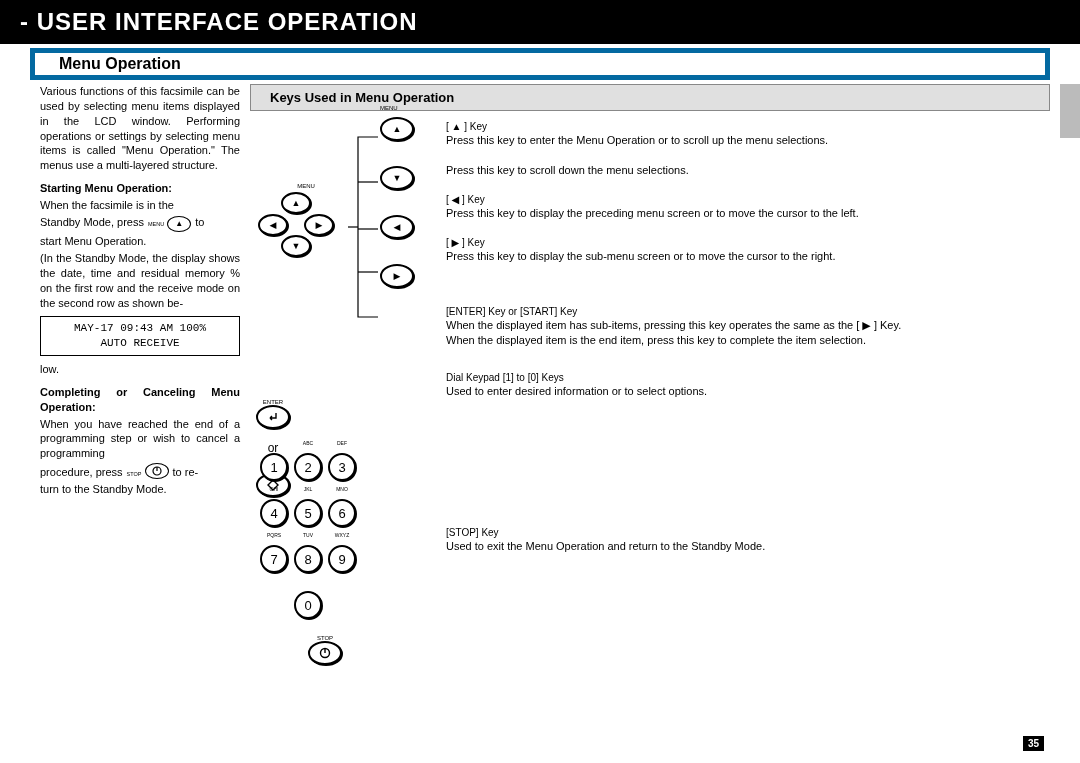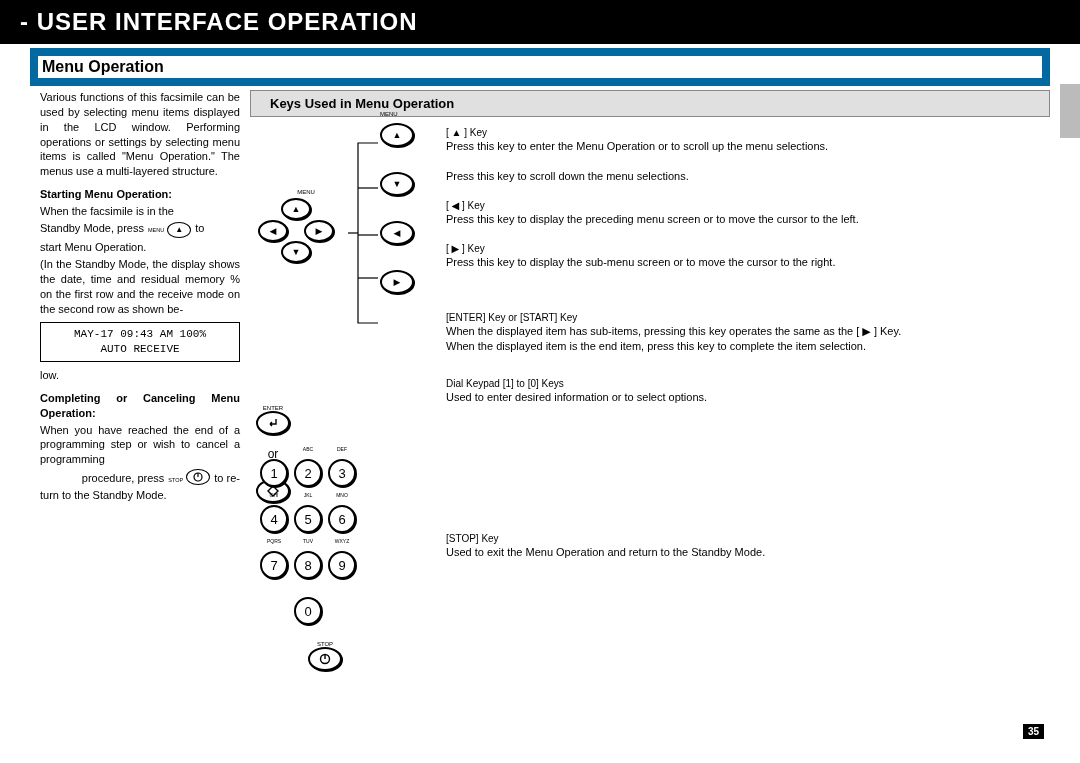--- a/index.html
+++ b/index.html
@@ -16,23 +16,23 @@
     color: #fff;
     font-weight: bold;
     font-size: 24px;
     padding: 8px 20px;
     letter-spacing: 1px;
   }
   .content {
     padding: 0;
   }
   .section-title {
-    border: 8px solid #0369a1;
+    border: 5px solid #0369a1;
     margin: 4px 30px 4px 30px;
-    padding: 2px 4px;
+    padding: 2px 24px;
     font-weight: bold;
     font-size: 16px;
     position: relative;
   }
   .gray-tab {
     position: absolute;
     right: 0;
     top: 84px;
     width: 20px;
     height: 54px;
@@ -109,21 +109,21 @@
   }
   .text-col {
     flex: 1;
     font-size: 11px;
   }
   .key-block { margin-bottom: 18px; }
   .key-title { font-weight: normal; font-size: 10px; }
   .key-desc { margin-top: 2px; }
   .page-num {
     position: absolute;
-    bottom: 24px;
+    bottom: 12px;
     right: 36px;
     background: #000;
     color: #fff;
     font-size: 10px;
     font-weight: bold;
     padding: 2px 5px;
   }
   .oval-key {
     width: 30px;
     height: 20px;
@@ -228,21 +228,21 @@
       <p>start Menu Operation.</p>
       <p>(In the Standby Mode, the display shows the date, time and residual memory % on the first row and the receive mode on the second row as shown be-</p>
 
       <div class="lcd-box"><span>MAY-17 09:43 AM 100%</span>
 <span>AUTO RECEIVE</span></div>
 
       <p>low.</p>
 
       <p class="sub-head">Completing or Canceling Menu Operation:</p>
       <p>When you have reached the end of a programming step or wish to cancel a programming</p>
-      <p style="display:flex;align-items:flex-end;gap:4px;justify-content:flex-end;">
+      <p style="display:flex;align-items:flex-end;gap:4px;">
         <span>procedure, press</span>
         <span class="inline-btn">
            <span class="tiny-label-above">STOP</span>
            <span class="oval">
              <svg width="10" height="10" viewBox="0 0 10 10">
                 <circle cx="5" cy="5" r="4" fill="none" stroke="#000" stroke-width="1.2"></circle>
                 <line x1="5" y1="1" x2="5" y2="5" stroke="#000" stroke-width="1.2"></line>
               </svg>
            </span>
         </span>

